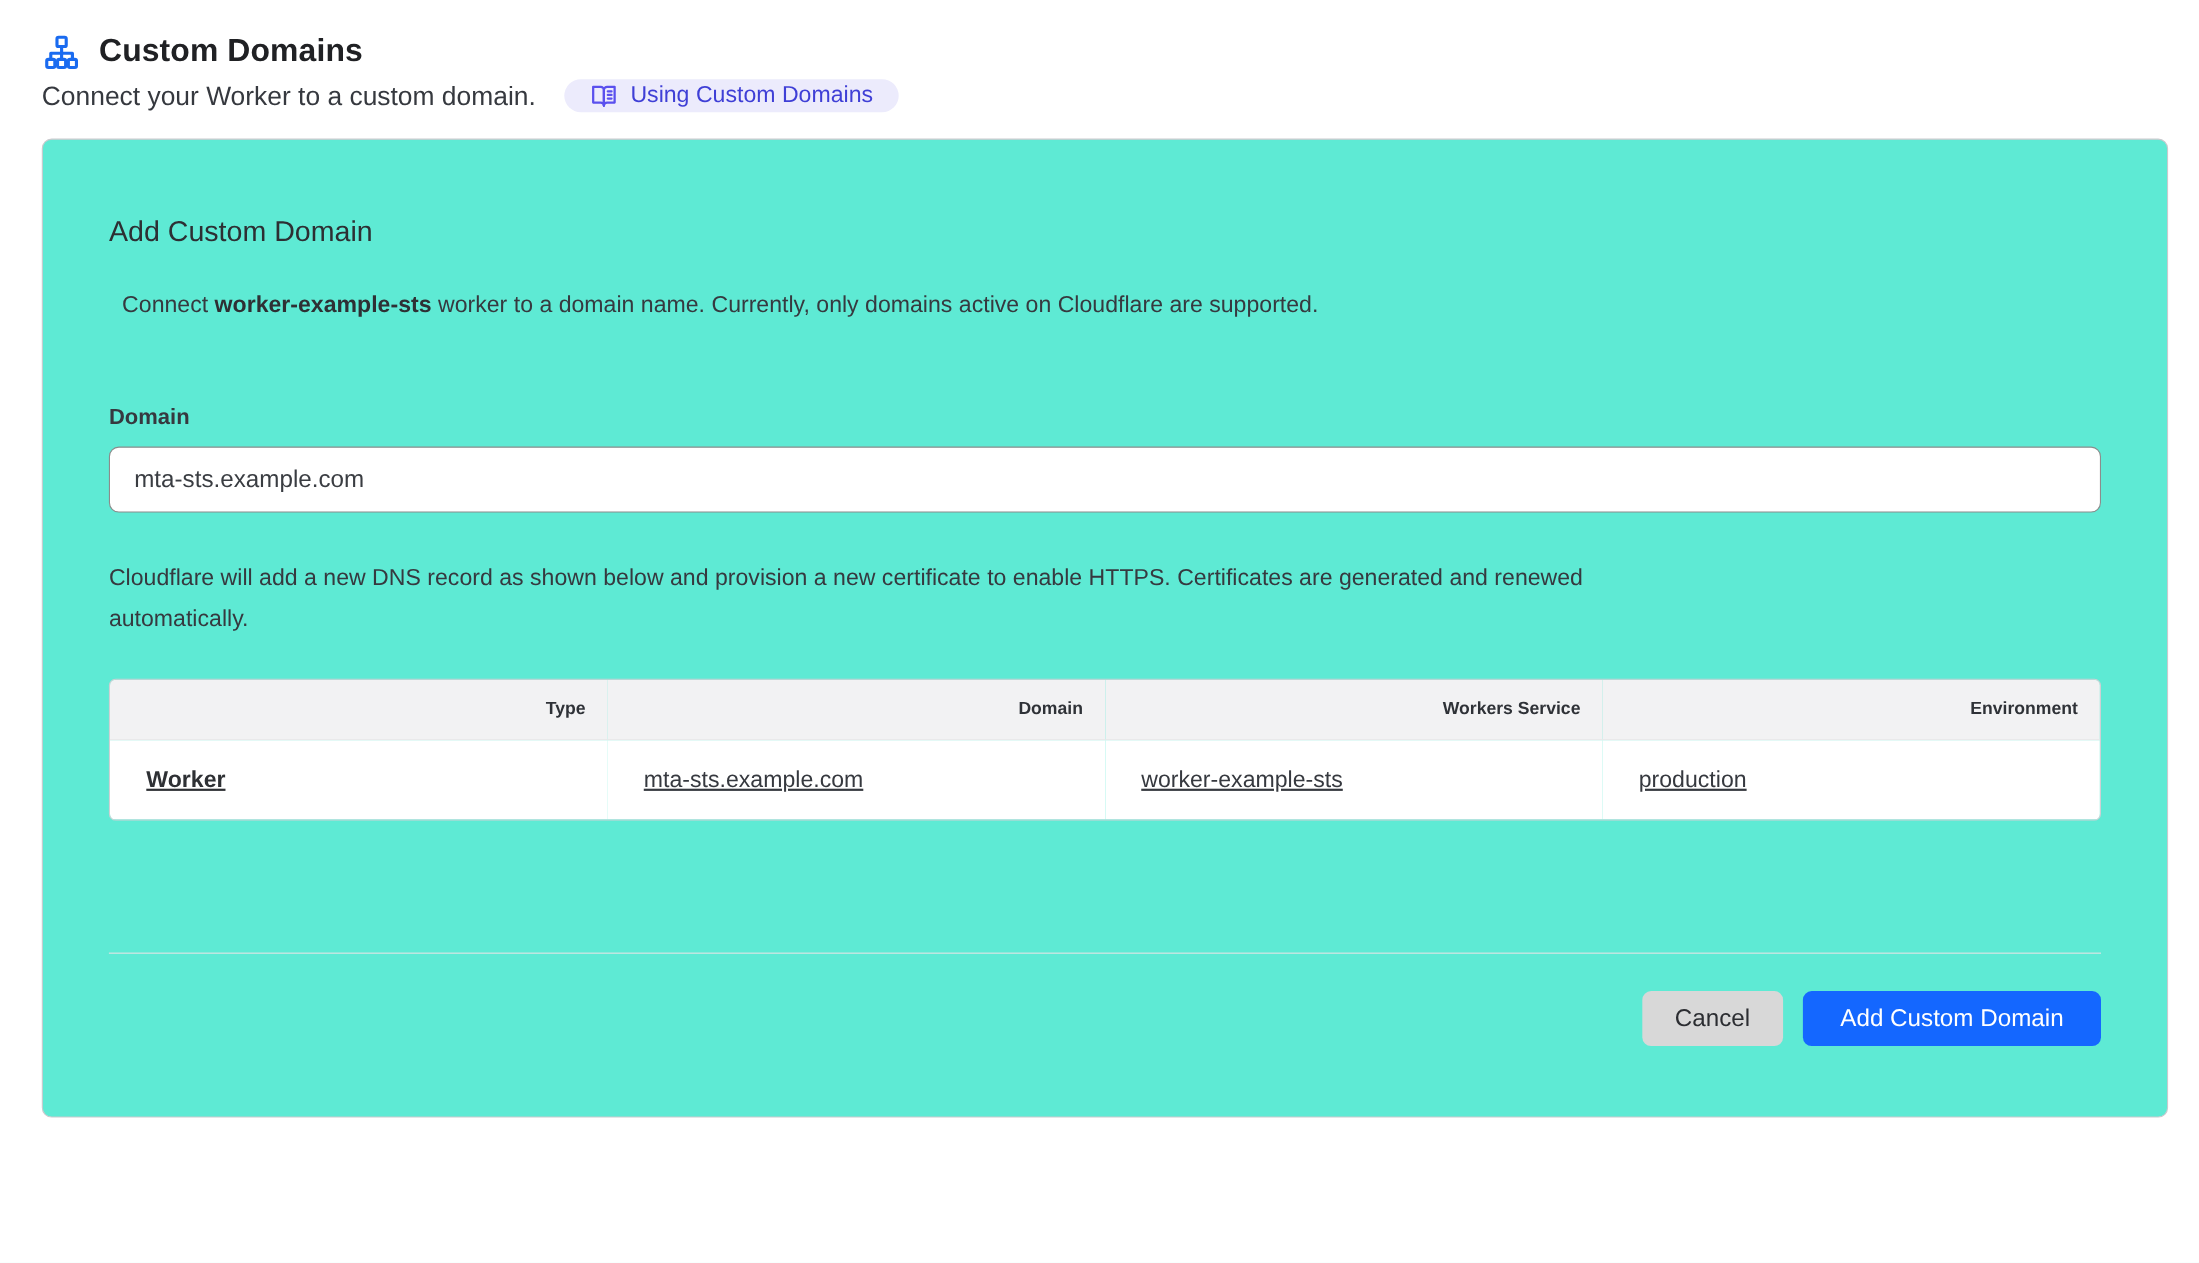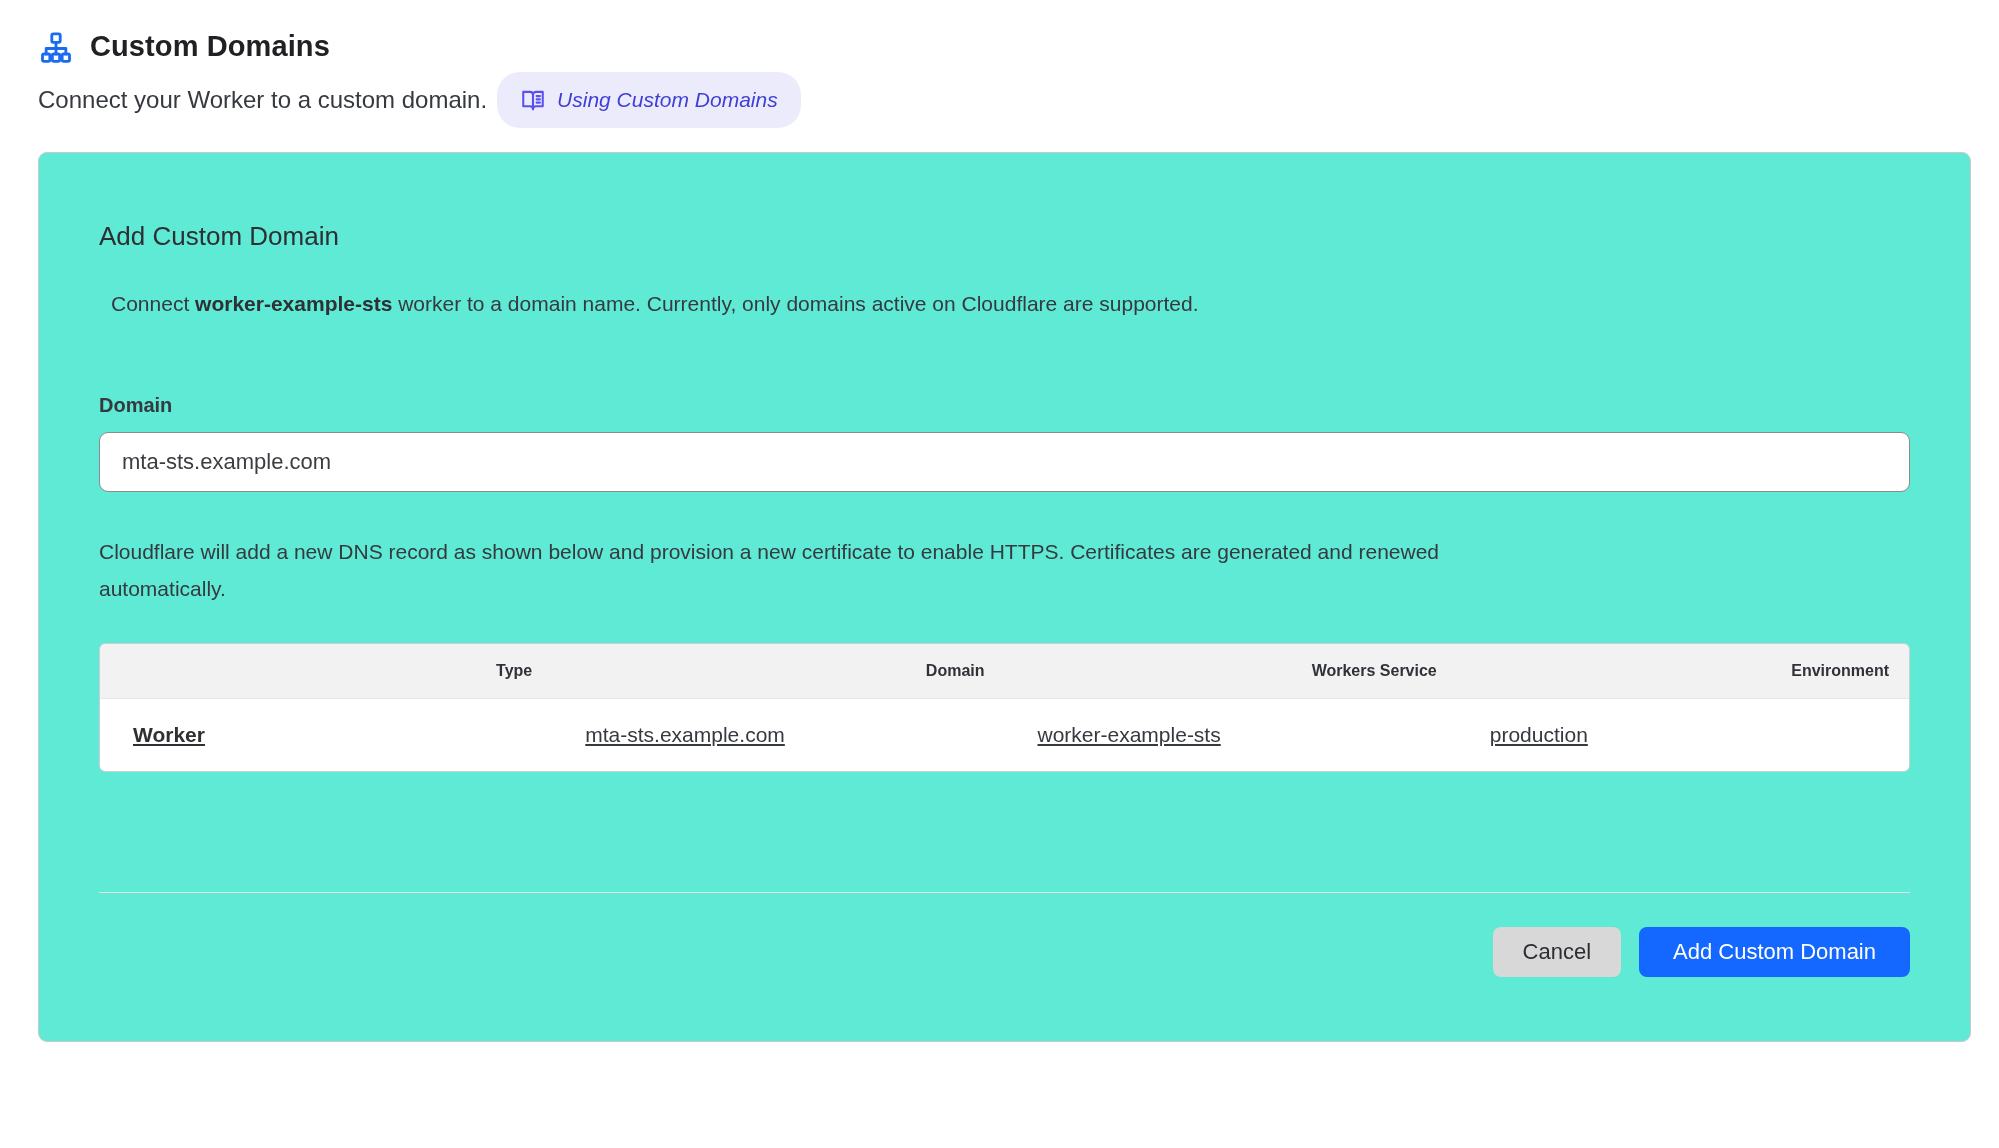--- a/index.html
+++ b/index.html
@@ -16,27 +16,27 @@
   .page-header { margin-bottom: 24px; }
   .title-row { display: flex; align-items: flex-start; gap: 16px; margin-bottom: 6px; }
   .title-row .title-icon { width: 36px; height: 36px; color: #1a6bf0; display: inline-flex; }
   .title-row h1 {
     margin: 0;
     font-size: 29px;
     font-weight: 700;
     color: #202124;
     letter-spacing: 0.1px;
   }
-  .subtitle-row { display: flex; align-items: center; gap: 10px; }
+  .subtitle-row { display: flex; align-items: flex-end; gap: 26px; }
   .subtitle { font-size: 24px; color: #36393f; }
   .docs-badge {
     display: inline-flex; align-items: center; gap: 11px;
-    height: 56px; padding: 0 23px;
+    height: 30px; padding: 0 23px;
     background: #ecebfc; border-radius: 23px;
-    cursor: pointer; border: none; font-style: italic;
+    cursor: pointer; border: none;
   }
   .docs-badge .book-icon { width: 26px; height: 26px; color: #5a50ee; display: inline-flex; }
   .docs-badge .docs-label { font-size: 21px; color: #3f3fd6; }
 
   
   .card {
     border: 1px solid #c9c9cd;
     border-radius: 9px;
     background: #5eead4;
     padding: 68px 60px 64px 60px;

